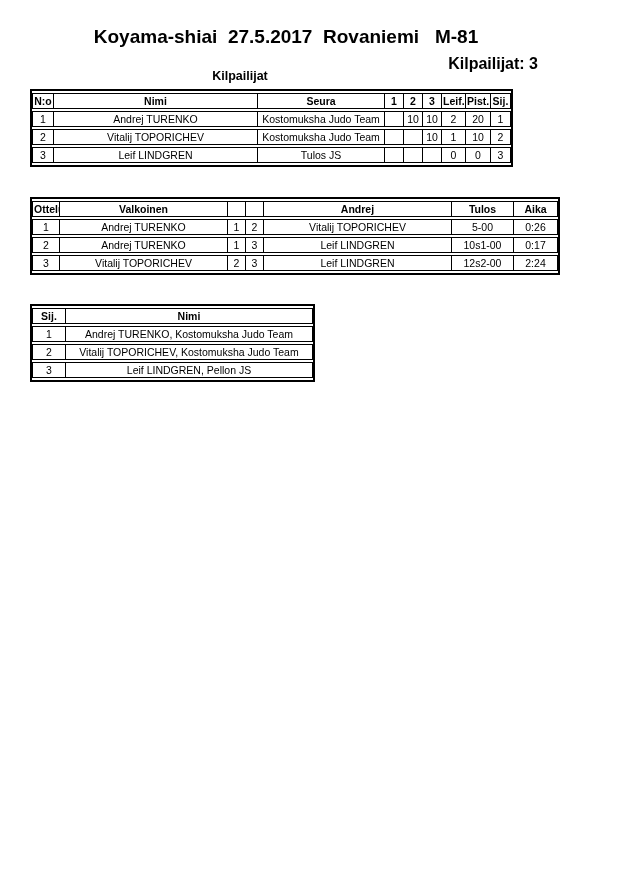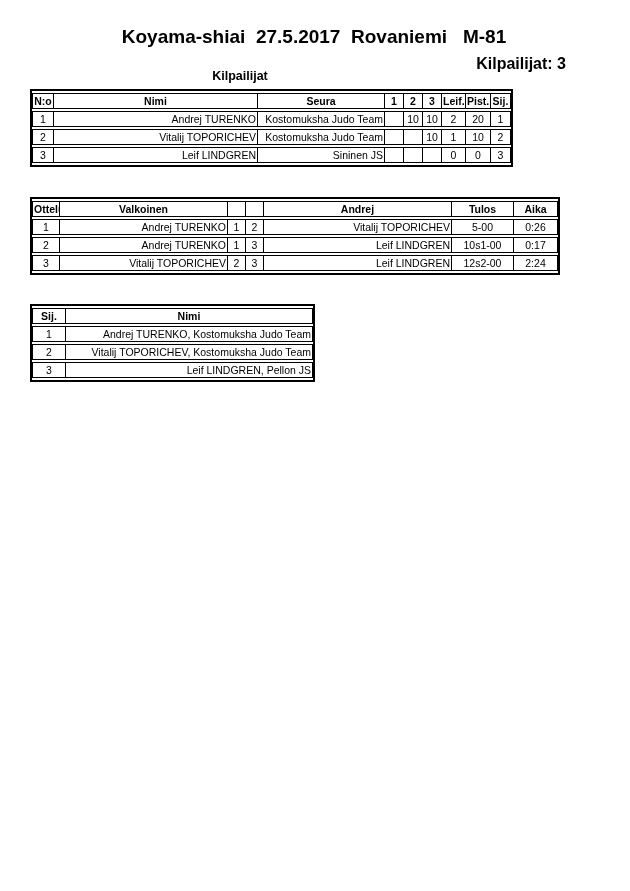--- a/index.html
+++ b/index.html
@@ -8,21 +8,20 @@
     background: #ffffff;
     font-family: "Liberation Sans", "DejaVu Sans", sans-serif;
     color: #000;
   }
   .page {
     position: relative;
     width: 572px;
     height: 891px;
     background: #ffffff;
     overflow: hidden;
-    padding-left: 28px;
   }
   .title {
     margin: 0;
     padding-top: 26px;
     text-align: center;
     font-size: 19px;
     font-weight: bold;
     white-space: pre;
   }
   .count {
@@ -65,21 +64,21 @@
     line-height: 14px;
     border: 1px solid #000;
     border-left: none;
     overflow: hidden;
     white-space: nowrap;
     padding: 0 1px;
   }
   table.tbl tr > *:first-child { border-left: 1px solid #000; }
   table.tbl th { font-weight: bold; font-size: 10.5px; }
   td.c { text-align: center; }
-  td.l { text-align: right; padding: 0 5px; }
+  td.l { text-align: center; padding: 0 5px; }
   th.lh { text-align: left; padding: 0 1px; }
 </style>
 </head>
 <body>
 
 <div class="page">
 
   <h1 class="title">Koyama-shiai  27.5.2017  Rovaniemi   M-81</h1>
   <div class="count">Kilpailijat: 3</div>
 
@@ -129,21 +128,21 @@
           <td class="c"></td>
           <td class="c"></td>
           <td class="c">10</td>
           <td class="c">1</td>
           <td class="c">10</td>
           <td class="c">2</td>
         </tr>
         <tr>
           <td class="c">3</td>
           <td class="l">Leif LINDGREN</td>
-          <td class="l">Sininen JS</td>
+          <td class="l">Tulos JS</td>
           <td class="c"></td>
           <td class="c"></td>
           <td class="c"></td>
           <td class="c">0</td>
           <td class="c">0</td>
           <td class="c">3</td>
         </tr>
       </tbody>
     </table>
   </div>

